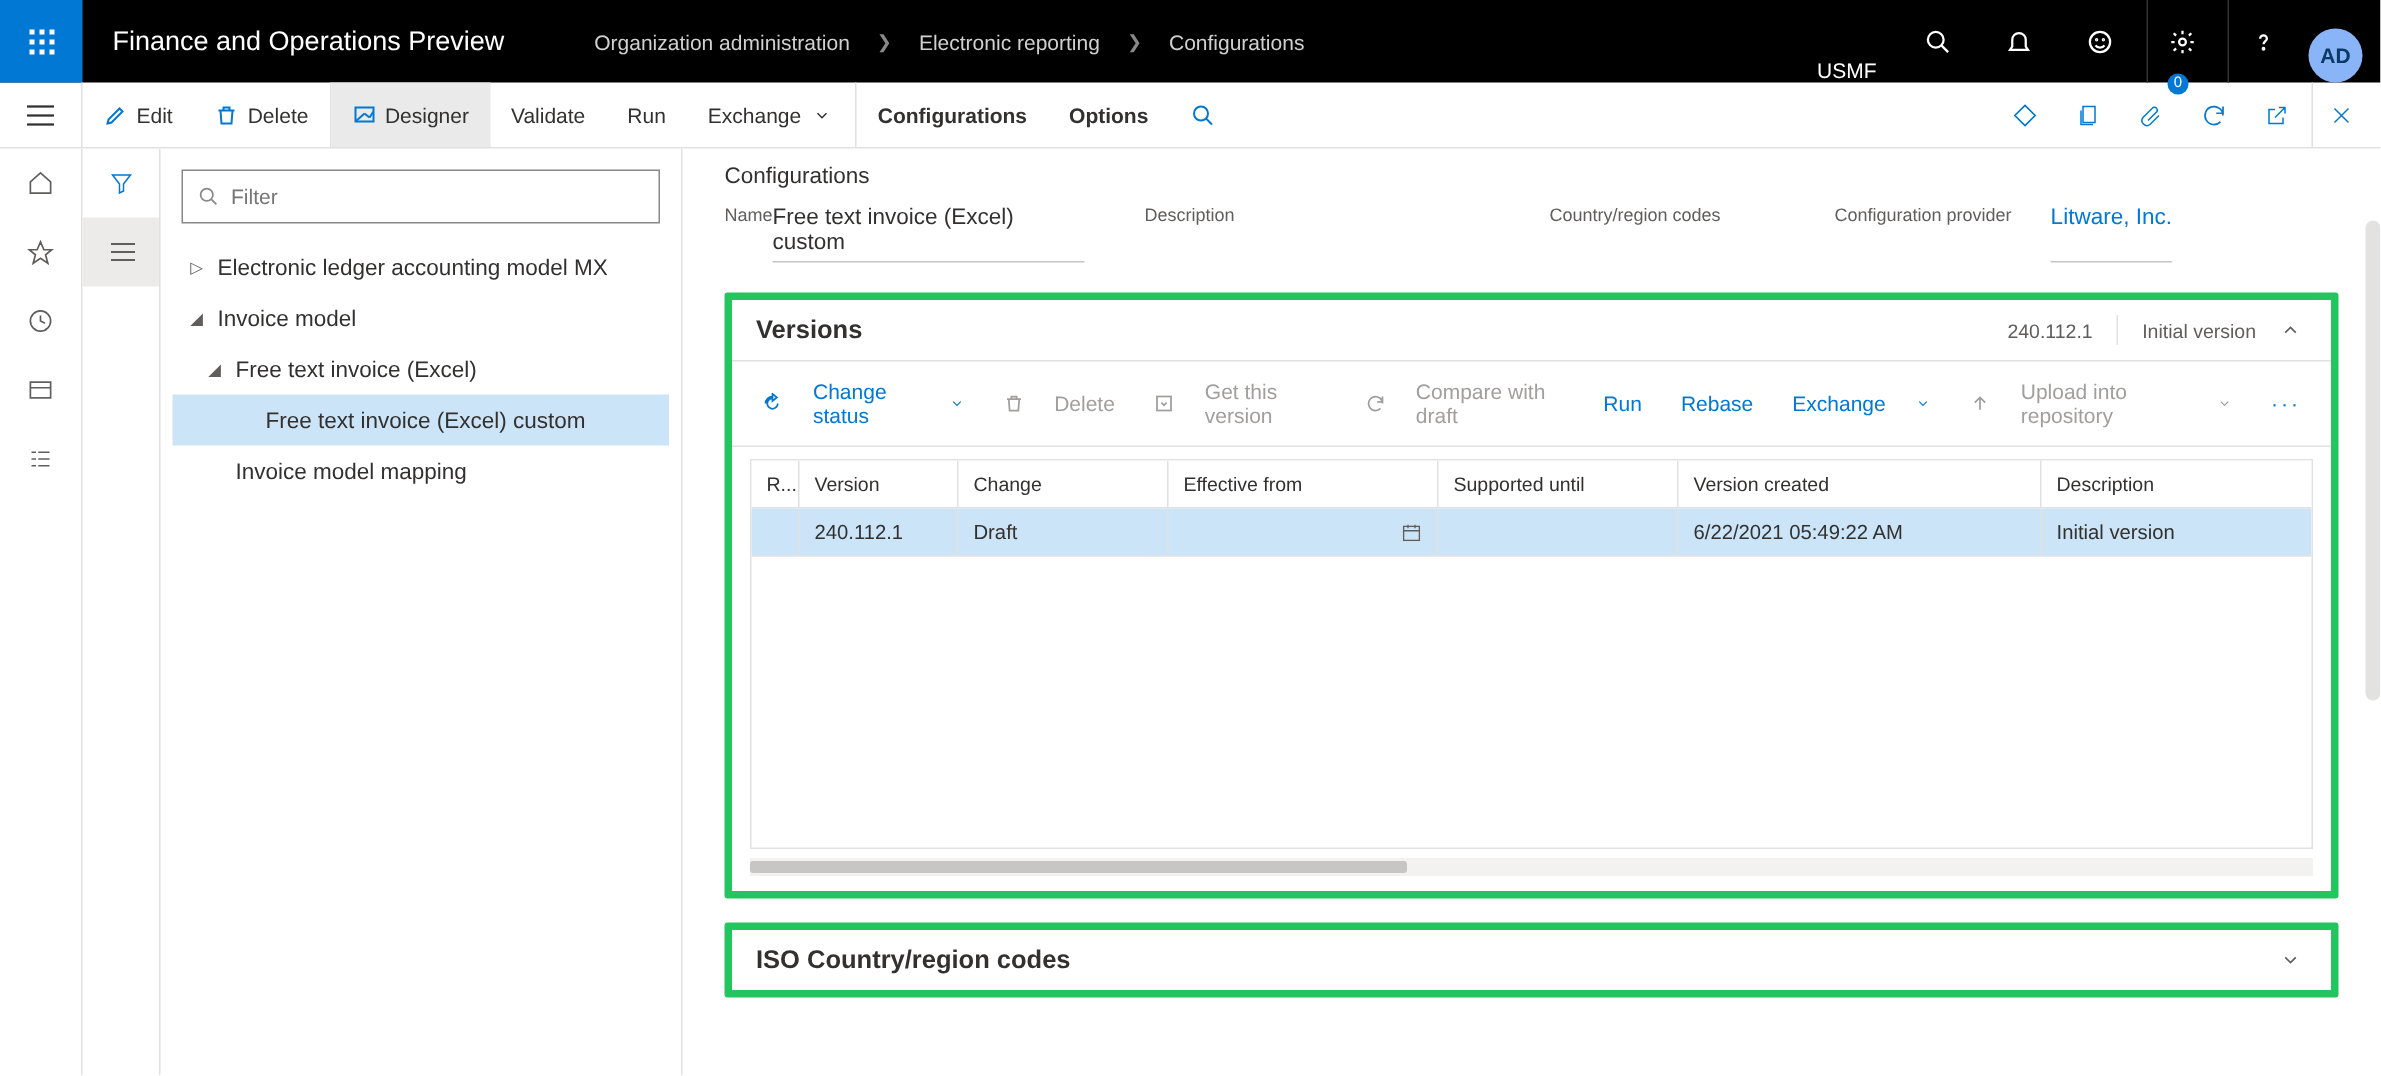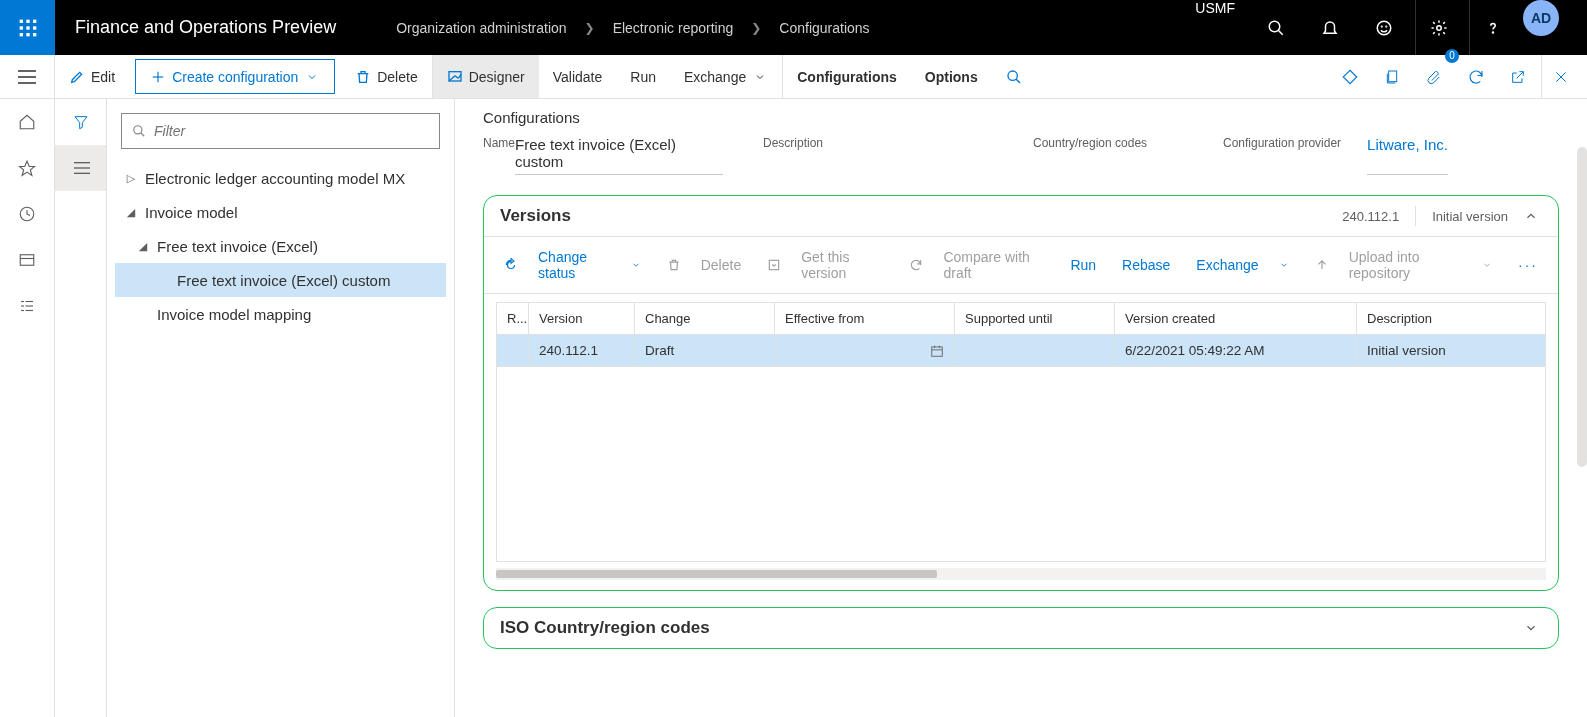--- a/index.html
+++ b/index.html
@@ -6,21 +6,21 @@
   html, body { width: 1587px; height: 717px; overflow: hidden; background: #fff; color: #323130; }
   
   
   .topbar { display: flex; align-items: center; height: 55px; background: #000; color: #fff; }
   .waffle { width: 55px; height: 55px; display: flex; align-items: center; justify-content: center; background: #0078d4; cursor: pointer; }
   .waffle svg { width: 20px; height: 20px; }
   .app-title { font-size: 18px; font-weight: 400; padding: 0 20px; }
   .breadcrumbs { display: flex; align-items: center; gap: 18px; margin-left: 40px; font-size: 14px; color: #d0d0d0; }
   .crumb { cursor: pointer; }
   .crumb-sep { color: #888; font-size: 12px; user-select: none; }
-  .topbar-right { margin-left: auto; display: flex; align-items: flex-start; gap: 8px; padding-right: 28px; }
+  .topbar-right { margin-left: auto; display: flex; align-items: flex-end; gap: 8px; padding-right: 12px; }
   .tb-icon { width: 46px; height: 55px; display: flex; align-items: center; justify-content: center; cursor: pointer; }
   .tb-icon.sep { border-left: 1px solid #333; }
   .usmf { font-size: 14px; padding: 0 10px; cursor: pointer; }
   .avatar { width: 36px; height: 36px; border-radius: 50%; background: #8ab4f8; color: #0b3a66; display: flex; align-items: center; justify-content: center; font-weight: 600; font-size: 14px; cursor: pointer; }
   
   
   .actionrow { height: 44px; display: flex; align-items: stretch; border-bottom: 1px solid #e1e1e1; }
   .hamburger { width: 55px; display: flex; align-items: center; justify-content: center; cursor: pointer; border-right: 1px solid #e1e1e1; }
   .act-btn { display: flex; align-items: center; gap: 6px; padding: 0 14px; cursor: pointer; font-size: 14px; color: #323130; border-right: 0; }
   .act-btn.group-end { border-right: 1px solid #e1e1e1; }
@@ -37,21 +37,21 @@
   
   .body { display: flex; height: calc(717px - 55px - 44px); }
   .rail { width: 55px; border-right: 1px solid #e1e1e1; display: flex; flex-direction: column; }
   .rail .rail-btn { height: 46px; display: flex; align-items: center; justify-content: center; cursor: pointer; color: #605e5c; }
   .rail2 { width: 52px; border-right: 1px solid #e1e1e1; display: flex; flex-direction: column; }
   .rail2 .rail-btn { height: 46px; display: flex; align-items: center; justify-content: center; cursor: pointer; color: #605e5c; }
   .rail2 .rail-btn.active { background: #edebe9; border-left: 3px solid transparent; }
   
   .tree-pane { width: 348px; border-right: 1px solid #e1e1e1; padding: 14px 8px 0 8px; overflow: hidden; }
   .filter-box { display: flex; align-items: center; gap: 8px; border: 1px solid #8a8886; padding: 4px 10px; height: 36px; margin: 0 6px 12px 6px; }
-  .filter-box input { border: none; outline: none; font-size: 14px; width: 100%; font-style: italic; color: #605e5c; }
+  .filter-box input { border: none; outline: none; font-size: 14px; width: 100%; color: #605e5c; }
   .tree { font-size: 15px; }
   .tree .node { display: flex; align-items: center; gap: 8px; height: 34px; padding-left: 10px; cursor: pointer; }
   .node.l1 { padding-left: 22px; }
   .node.l2 { padding-left: 42px; }
   .node.selected { background: #cce4f7; }
   .node .tw { width: 12px; display: inline-flex; justify-content: center; color: #605e5c; font-size: 11px; }
   
   .detail-pane { flex: 1; display: flex; flex-direction: column; overflow: hidden; position: relative; }
   .scroll-indicator { position: absolute; right: 0; top: 48px; width: 10px; height: 320px; background: #c8c6c4; border-radius: 5px; opacity: 0.5; }
   .detail-inner { padding: 10px 28px 0 28px; overflow-y: auto; height: 100%; }
@@ -60,21 +60,21 @@
   .field { display: flex; }
   .field-label { font-size: 12px; color: #605e5c; margin-bottom: 6px; }
   .field-value { font-size: 15px; color: #323130; border-bottom: 1px solid #c8c6c4; padding-bottom: 4px; min-height: 22px; }
   .field-value.link { color: #0078d4; cursor: pointer; margin-left: 26px; }
   .field-value.editable { cursor: text; }
   .field.w-name { width: 240px; }
   .field.w-desc { width: 230px; }
   .field.w-cc { width: 150px; }
   .field.w-prov { width: 240px; }
   
-  .card { border: 1px solid #22c55e; border-radius: 14px; margin-bottom: 16px; background: #fff; }
+  .card { border: 5px solid #22c55e; border-radius: 2px; margin-bottom: 16px; background: #fff; }
   .card-header { display: flex; align-items: center; padding: 10px 16px; border-bottom: 1px solid #e1e1e1; cursor: pointer; }
   .card-title { font-size: 17px; font-weight: 600; }
   .card-header-right { margin-left: auto; display: flex; align-items: center; gap: 16px; font-size: 13px; color: #605e5c; }
   .card-header-right .vsep { width: 1px; height: 20px; background: #e1e1e1; }
   .chev { width: 18px; color: #605e5c; }
   
   .grid-toolbar { display: flex; align-items: center; gap: 10px; padding: 8px 12px; border-bottom: 1px solid #e1e1e1; font-size: 14px; }
   .gt-btn { display: flex; align-items: center; gap: 20px; padding: 4px 8px; cursor: pointer; }
   .gt-btn.primary { color: #0078d4; }
   .gt-btn.disabled { color: #a19f9d; cursor: default; }
@@ -175,34 +175,20 @@
       </svg>
     </div>
   <div class="act-btn">
     <span class="act-icon blue">
         <svg width="16" height="16" viewBox="0 0 24 24" fill="none" stroke="#0078d4" stroke-width="2">
           <path d="M4 20l4-1 11-11-3-3L5 16z"></path>
         </svg>
       </span>
     <span>Edit</span>
   </div>
-  <div class="act-btn outlined group-end">
-    <span class="act-icon">
-        <svg width="14" height="14" viewBox="0 0 24 24" stroke="#0078d4" stroke-width="2">
-          <line x1="12" y1="3" x2="12" y2="21"></line>
-          <line x1="3" y1="12" x2="21" y2="12"></line>
-        </svg>
-      </span>
-    <span>Create configuration</span>
-    <span class="act-icon">
-        <svg width="12" height="12" viewBox="0 0 24 24" fill="none" stroke="#0078d4" stroke-width="2">
-          <polyline points="6 9 12 15 18 9"></polyline>
-        </svg>
-      </span>
-  </div>
   <div class="act-btn group-end">
     <span class="act-icon blue">
         <svg width="16" height="16" viewBox="0 0 24 24" fill="none" stroke="#0078d4" stroke-width="2">
           <path d="M4 7h16M9 7V4h6v3M6 7l1 13h10l1-13"></path>
         </svg>
       </span>
     <span>Delete</span>
   </div>
   <div class="act-btn hovered">
     <span class="act-icon blue">

